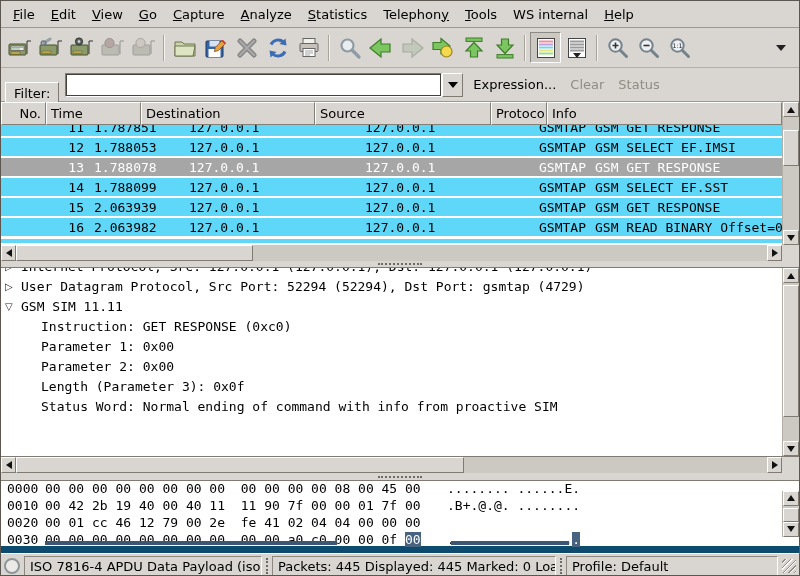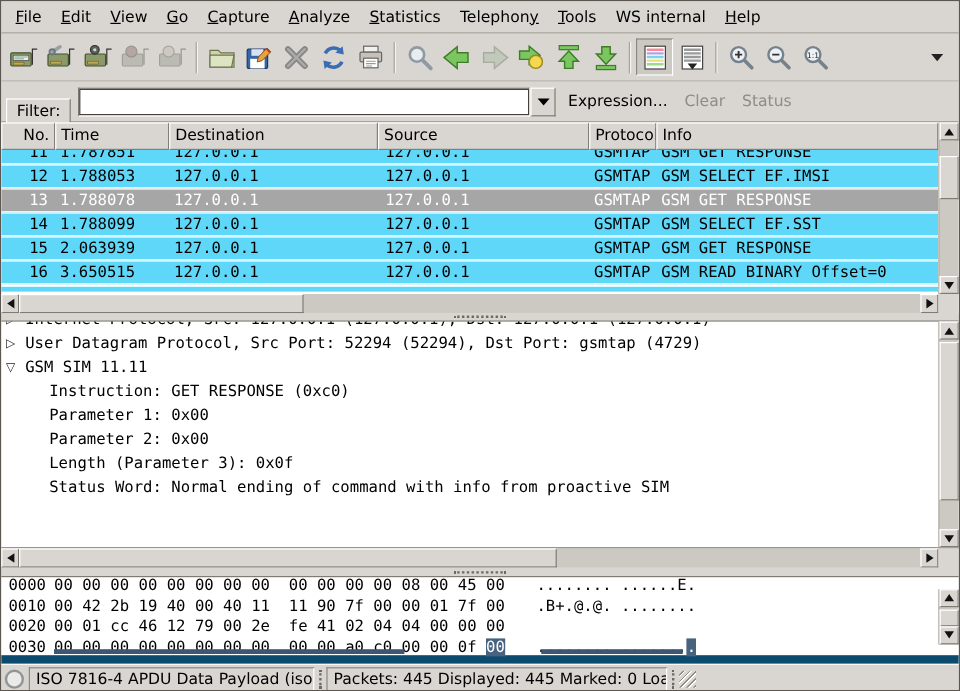--- a/index.html
+++ b/index.html
@@ -59,21 +59,21 @@
   .c-no{width:45px;flex:0 0 45px;text-align:right;} .c-time{width:95px;flex:0 0 95px;} .c-src{width:176px;flex:0 0 176px;}
   .c-dst{width:174px;flex:0 0 174px;} .c-proto{width:56px;flex:0 0 56px;} .c-info{flex:1;}
   .prow{height:20px;flex:0 0 20px;display:flex;align-items:center;background:#5fd7f8;
         border-top:1px solid #fff;border-bottom:1px solid #fff;box-sizing:border-box;
         font-family:"DejaVu Sans Mono",monospace;font-size:13px;white-space:nowrap;}
   .prow.selected{background:#a6a6a6;color:#fff;}
   .prow-clip{height:12px;flex:0 0 12px;overflow:hidden;}
   .prow-clip .prow{margin-top:-8px;}
   .prow-strip{height:4px;flex:0 0 4px;background:#5fd7f8;margin-top:2px;}
   .pcell{box-sizing:border-box;padding:0 4px;overflow:hidden;}
-  .pcell.c-no{text-align:right;padding-right:6px;}
+  .pcell.c-no{text-align:right;padding-right:6px;margin-left:44px;}
   
   .splitter{height:6px;flex:0 0 6px;display:flex;align-items:center;justify-content:center;background:#d9d6d2;}
   .splitter.s7{height:7px;flex:0 0 7px;}
   .grip{width:44px;border-top:2px dotted #6e6a63;}
   
   .detail{height:190px;flex:0 0 190px;display:flex;background:#fff;border:1px solid #7f7b73;
           border-left:none;border-right:none;box-sizing:border-box;}
   .detail-rows{flex:1;overflow:hidden;font-family:"DejaVu Sans Mono",monospace;font-size:13px;}
   .drow{height:20px;display:flex;align-items:center;white-space:pre;}
   .drow .arrow{width:16px;flex:0 0 16px;margin-left:4px;font-family:"DejaVu Sans",sans-serif;
@@ -390,21 +390,21 @@
         <div class="prow">
           <span class="pcell c-no">15</span>
           <span class="pcell c-time">2.063939</span>
           <span class="pcell c-src">127.0.0.1</span>
           <span class="pcell c-dst">127.0.0.1</span>
           <span class="pcell c-proto">GSMTAP</span>
           <span class="pcell c-info">GSM GET RESPONSE</span>
         </div>
         <div class="prow">
           <span class="pcell c-no">16</span>
-          <span class="pcell c-time">3.650515</span>
+          <span class="pcell c-time">2.063982</span>
           <span class="pcell c-src">127.0.0.1</span>
           <span class="pcell c-dst">127.0.0.1</span>
           <span class="pcell c-proto">GSMTAP</span>
           <span class="pcell c-info">GSM READ BINARY Offset=0</span>
         </div>
         <div class="prow-strip"></div>
       </div>
       <div class="vscroll">
         <div class="sbtn">
             <span class="tri-up"></span>
@@ -513,16 +513,17 @@
         </div>
     </div>
   </div>
 
   <div class="statusbar">
     <div class="expert"></div>
     <div class="sseg s1">ISO 7816-4 APDU Data Payload (iso...</div>
     <div class="shandle"></div>
     <div class="sseg s2">Packets: 445 Displayed: 445 Marked: 0 Loa...</div>
     <div class="shandle"></div>
+    <div class="sseg s3">Profile: Default</div>
     <div class="sgrip"></div>
   </div>
 
 </div>
 
 </body></html>

